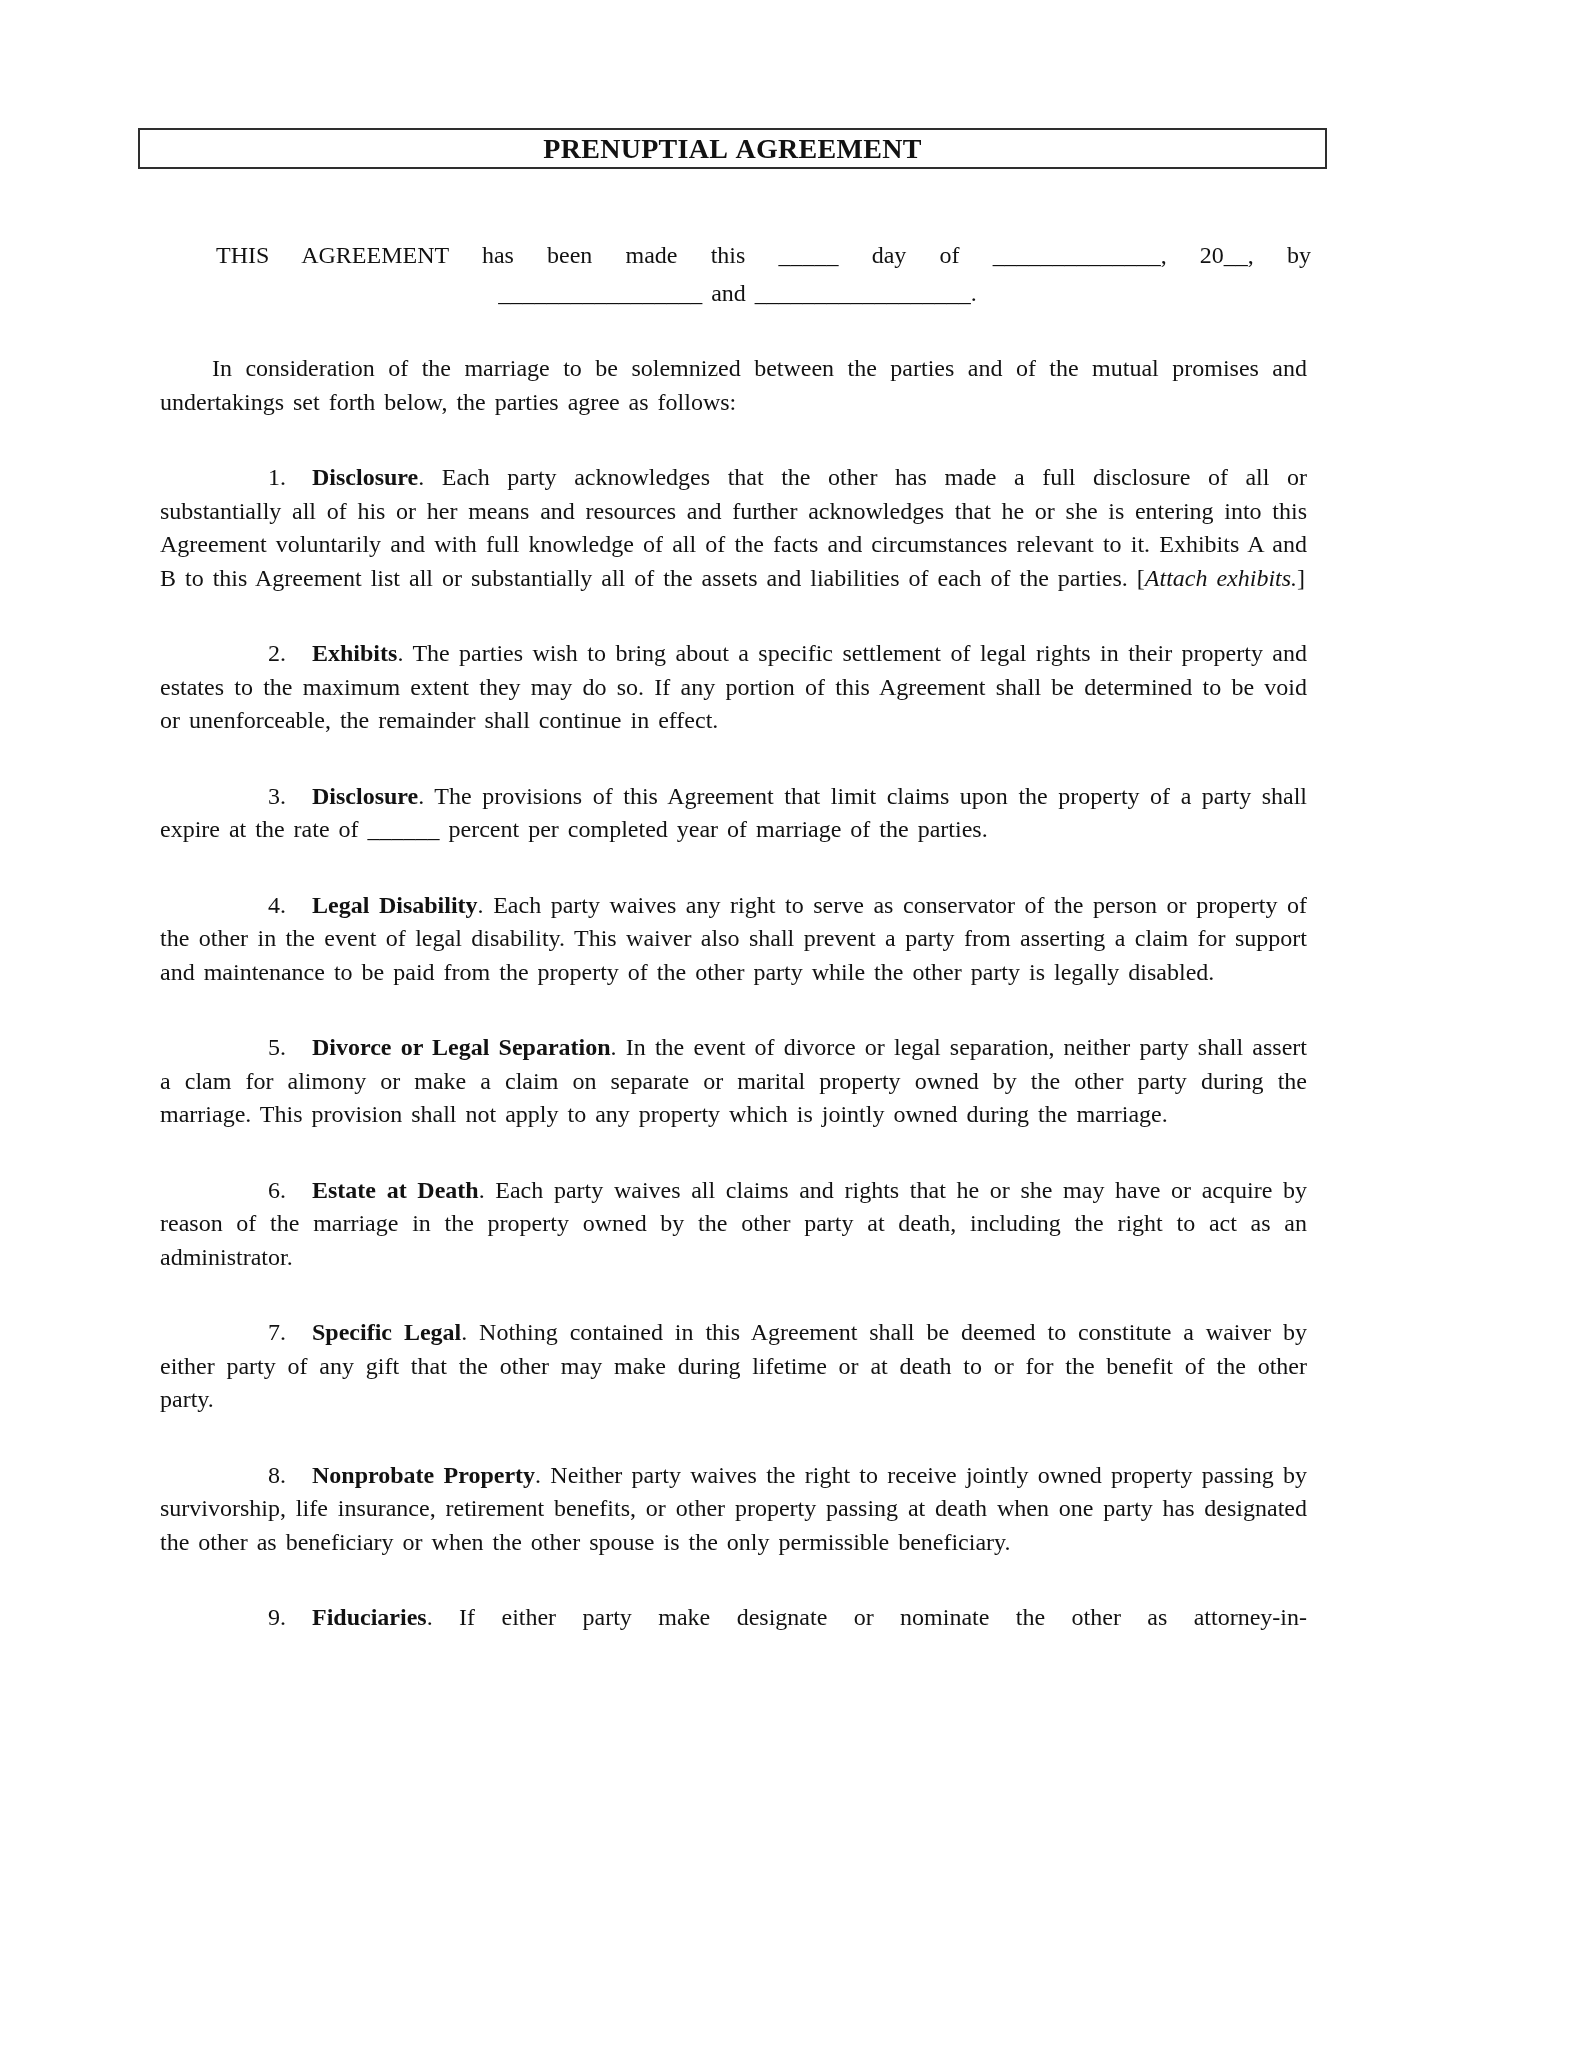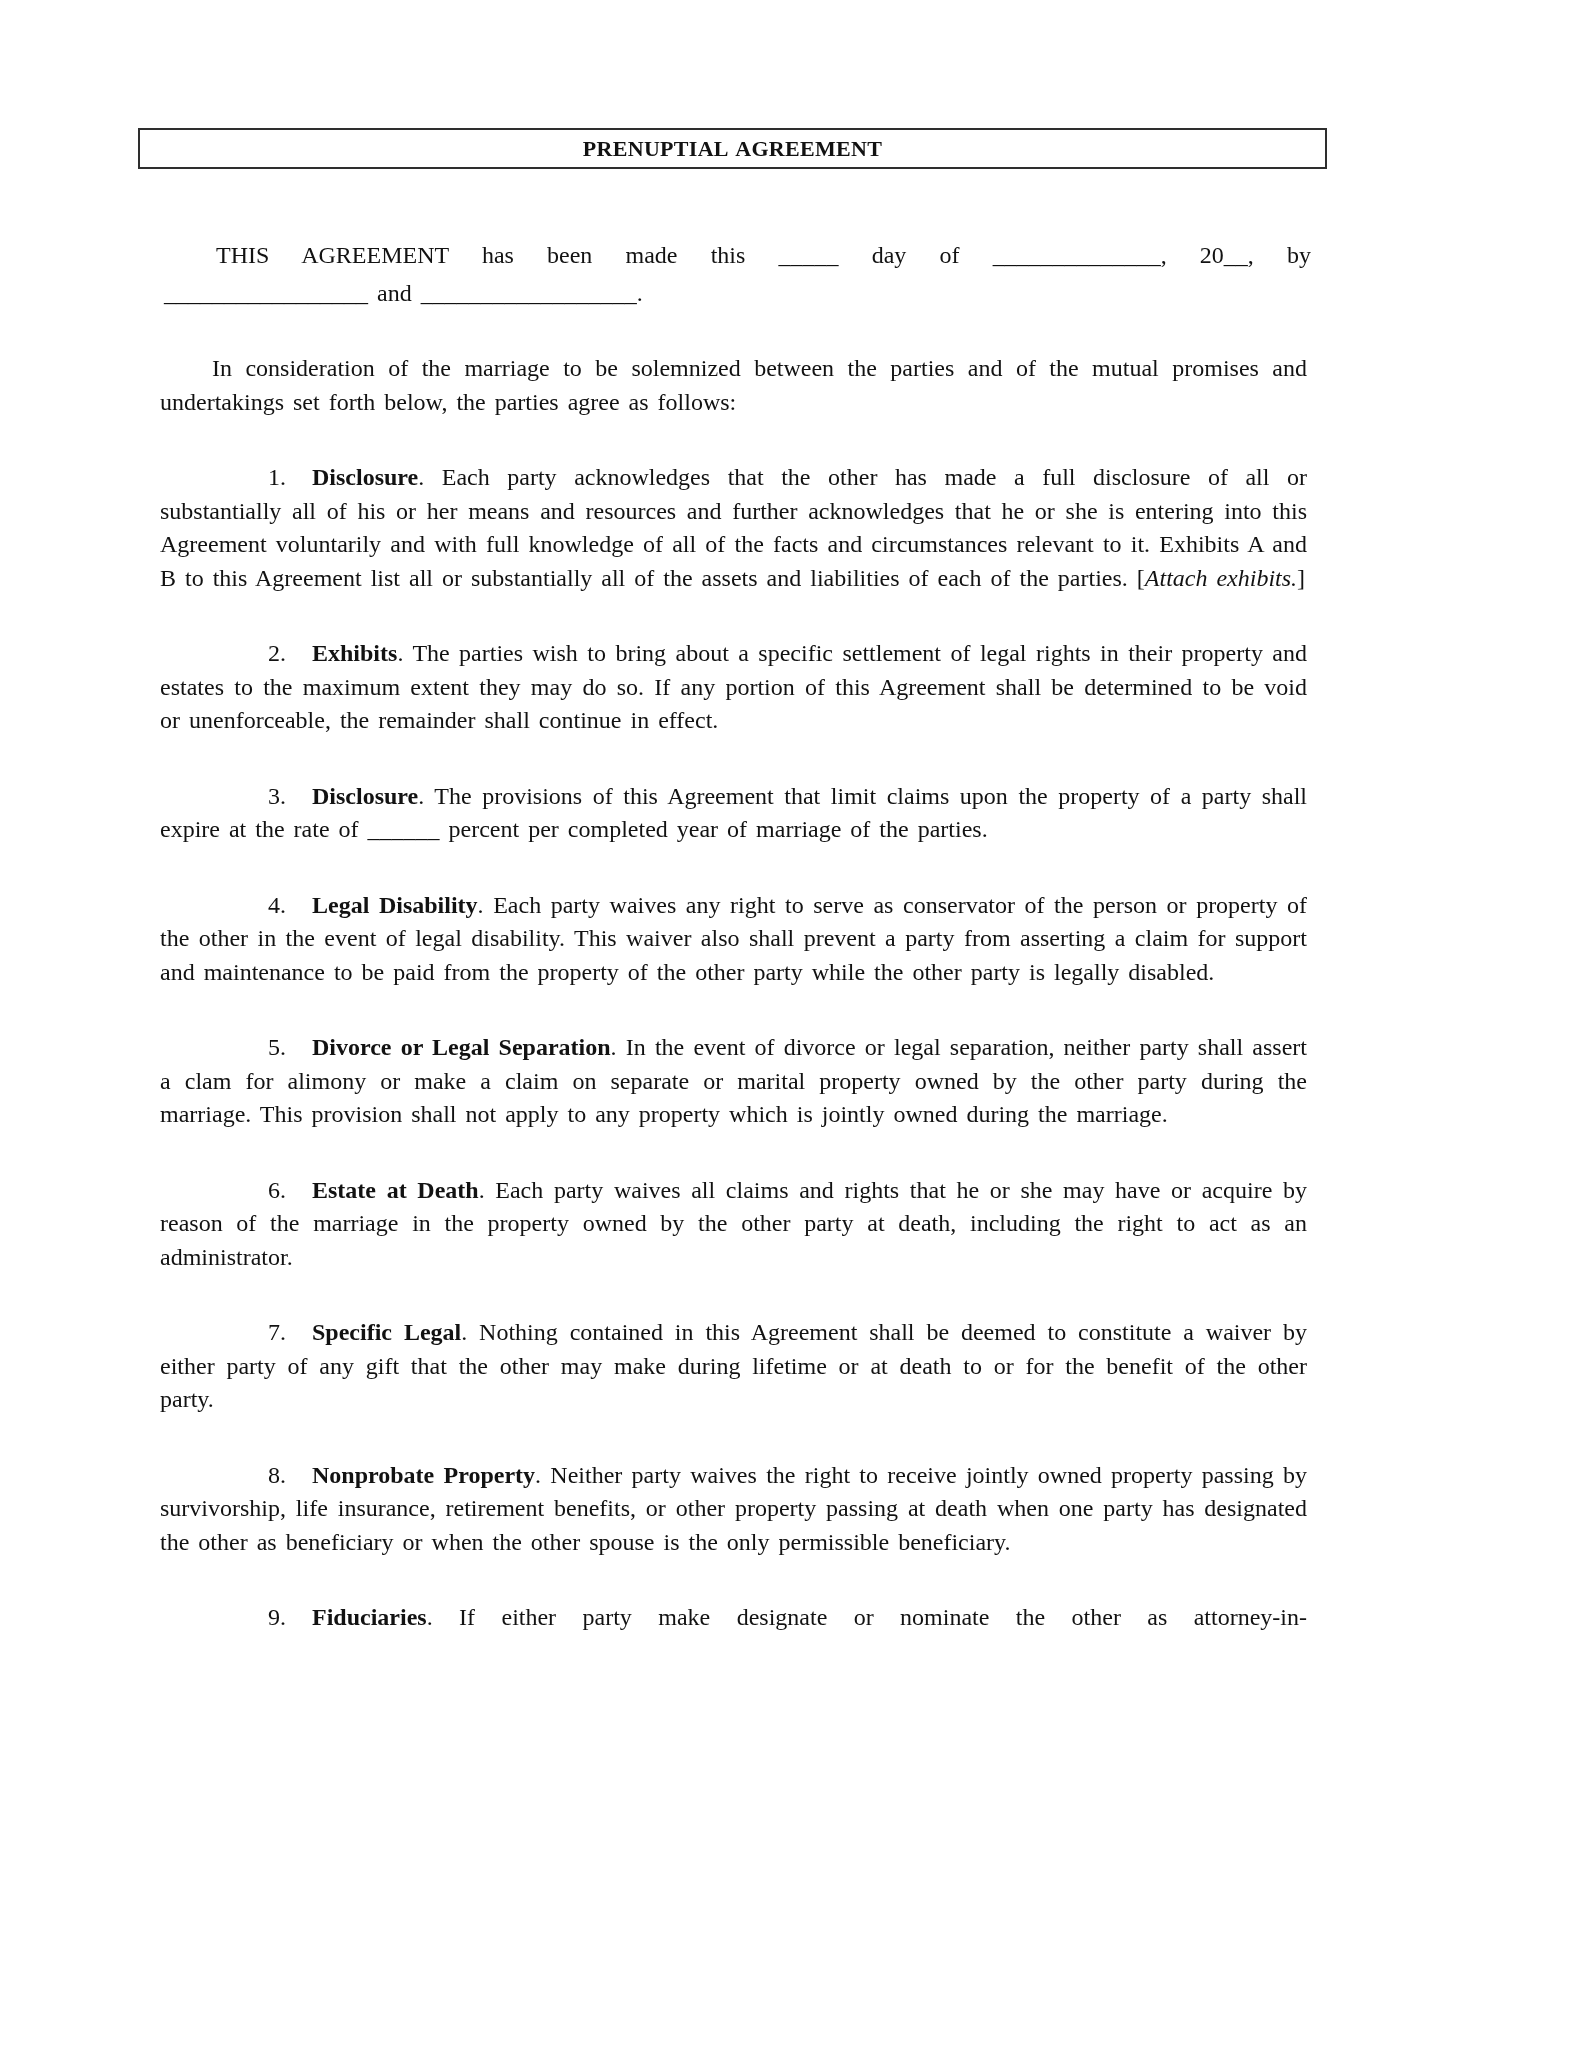--- a/index.html
+++ b/index.html
@@ -21,32 +21,32 @@
     box-sizing: border-box;
     height: 41px;
     margin: 0 -12px 70px -22px;
     border: 2px solid #2e2e2e;
     display: flex;
     align-items: center;
     justify-content: center;
   }
   .doc-title {
     font-weight: 700;
-    font-size: 22px;
+    font-size: 28px;
     letter-spacing: 0.3px;
     white-space: nowrap;
   }
   .para {
     margin: 0 8px 42px 0;
     text-align: justify;
     text-align-last: left;
   }
   .line { margin: 4px; text-align: justify; }
   .line.justify-all { text-align-last: justify; }
-  .line.plain { text-align: left; }
+  .line.plain { text-align: center; }
   .intro-block { margin: 0 0 42px 0; }
   .indent-sm { text-indent: 52px; }
   .section { text-indent: 108px; }
   .section.cutoff { text-align-last: justify; word-spacing: normal; }
   .sec-heading { font-weight: 700; margin-left: 26px; }
   .italic { font-style: italic; }
 </style>
 </head>
 <body>
 

